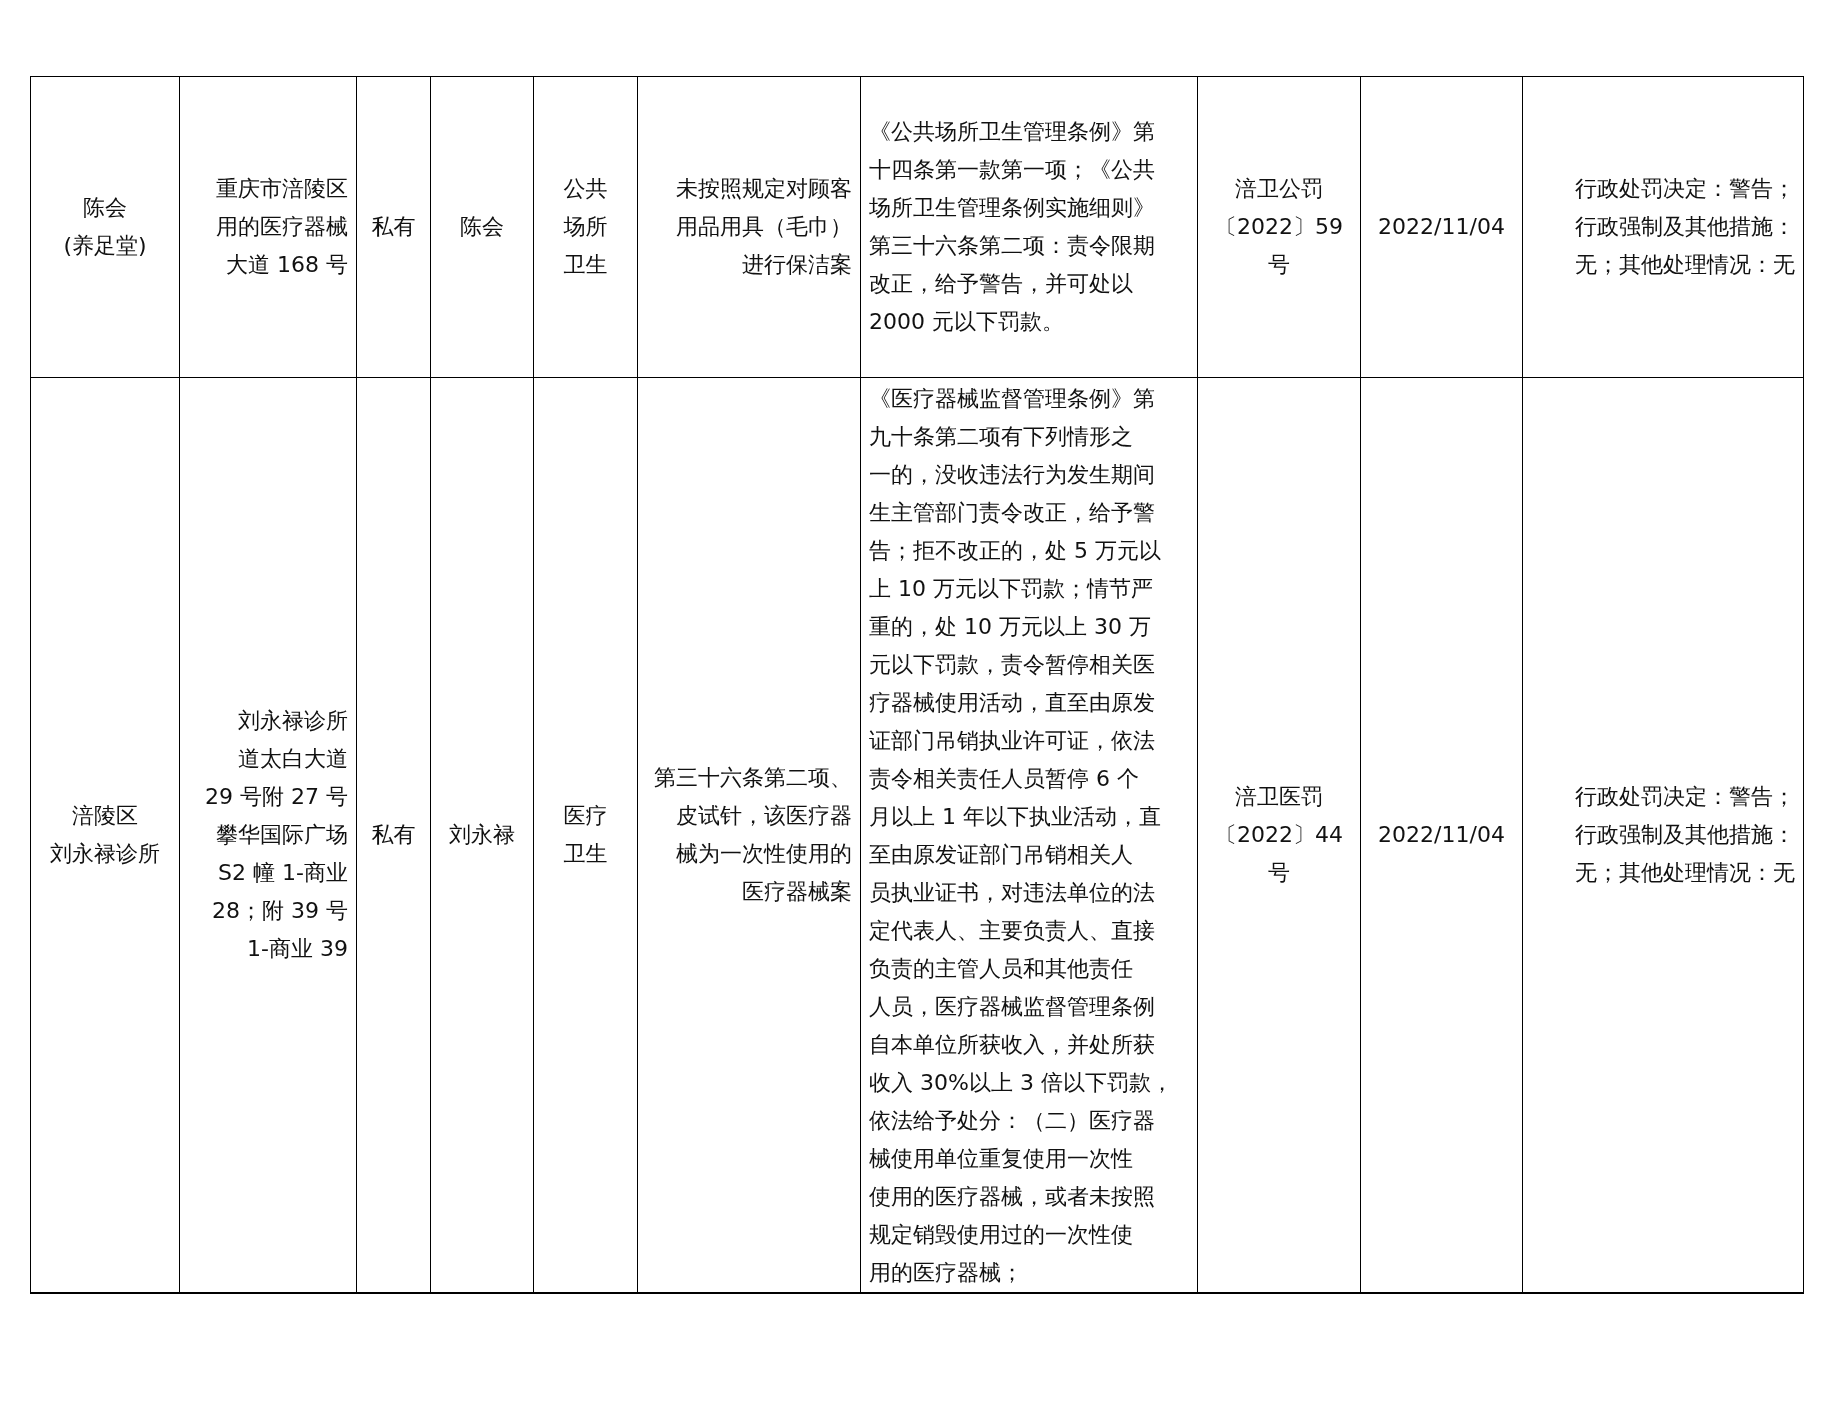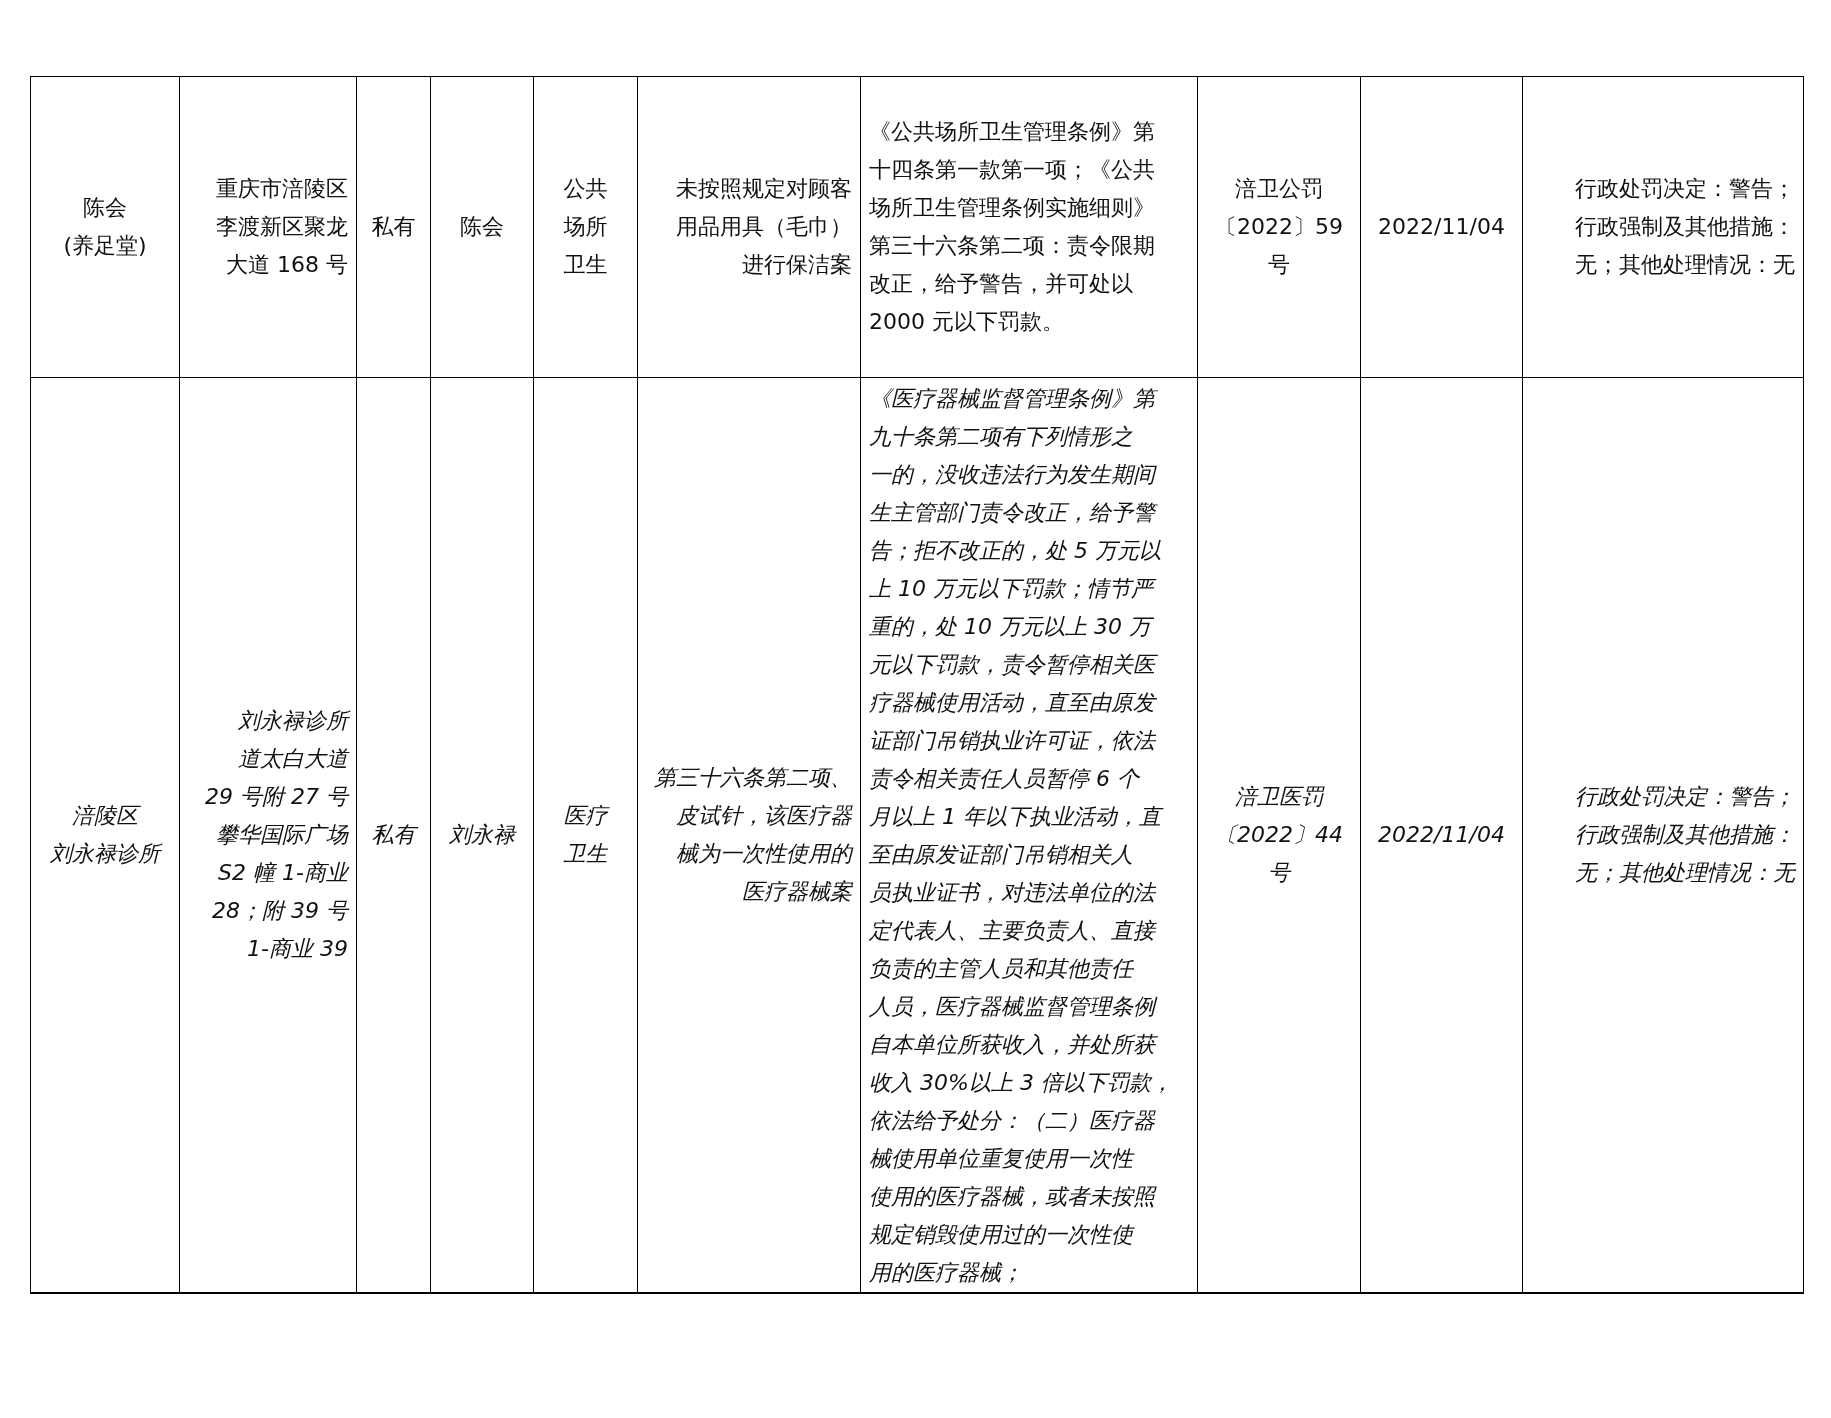--- a/index.html
+++ b/index.html
@@ -6,21 +6,21 @@
   body { width:1831px; height:1418px; position:relative; overflow:hidden;
          font-family:"DejaVu Sans","Liberation Sans",sans-serif; color:#111; }
   table.grid { position:absolute; left:30px; top:76px; border-collapse:collapse;
                table-layout:fixed; width:1773px; }
   table.grid td { border:1.5px solid #000; padding:0 8px; vertical-align:middle;
                   font-size:22px; line-height:38px; word-break:break-all; }
   td.center { text-align:center; }
   td.left { text-align:right; }
   td.law { border-left:2.5px solid #000; text-align:justify; padding:0 10px; }
   tr.r1 td { height:300px; }
-  tr.r2 td { height:899px;font-style:italic; }
+  tr.r2 td { height:899px; }
   tr.r2 td.law { vertical-align:top; padding-top:2px; }
   table.grid tr:last-child td { border-bottom:2.5px solid #000; }
   .line { display:block; }
 </style>
 </head>
 <body>
 
 <table class="grid">
   <colgroup>
     <col style="width:149px">
@@ -35,21 +35,21 @@
     <col style="width:281px">
   </colgroup>
   <tbody>
       <tr class="r1">
     <td class="center">
       <span class="line">陈会</span>
       <span class="line">(养足堂)</span>
     </td>
     <td class="left">
       <span class="line">重庆市涪陵区</span>
-      <span class="line">李渡新区聚龙</span>
+      <span class="line">用的医疗器械</span>
       <span class="line">大道 168 号</span>
     </td>
     <td class="center">私有</td>
     <td class="center">陈会</td>
     <td class="center">
       <span class="line">公共</span>
       <span class="line">场所</span>
       <span class="line">卫生</span>
     </td>
     <td class="left">

